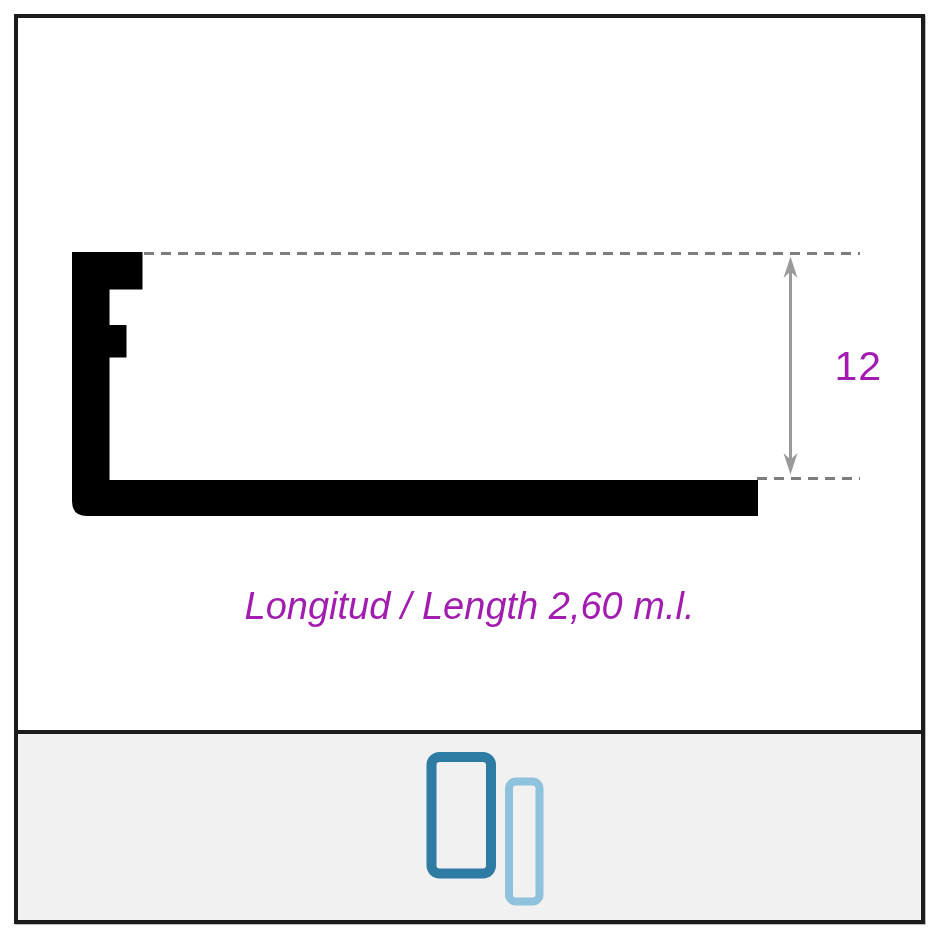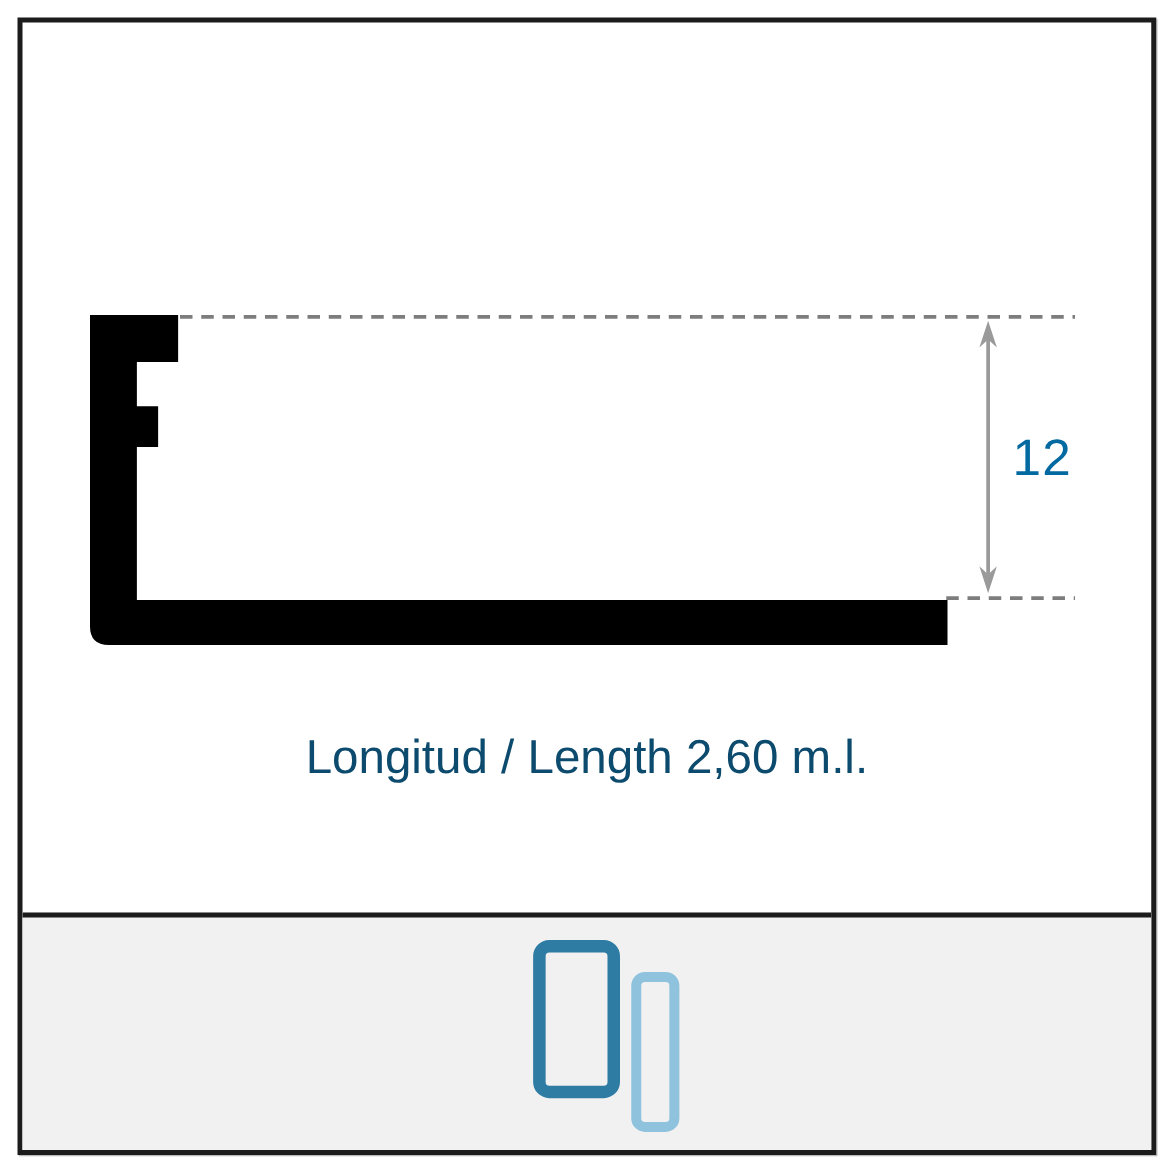--- a/index.html
+++ b/index.html
@@ -41,35 +41,36 @@
     left: 0;
     top: 0;
     width: 940px;
     height: 940px;
   }
   .dimension-value-label {
     position: absolute;
     left: 810px;
     top: 344px;
     width: 72px;
-    text-align: left;
+    text-align: right;
     font-size: 41px;
     line-height: 44px;
-    color: #0369a1;
+    color: #a21caf;
     letter-spacing: 1px;
   }
   .length-label {
     position: absolute;
     left: 18px;
     top: 585px;
     width: 903px;
     text-align: center;
     font-size: 38px;
     line-height: 42px;
-    color: #0c4a6e;
+    color: #a21caf;
+    font-style: italic;
   }
 </style>
 </head>
 <body>
 
 <div class="stage">
 
   <div class="frame"></div>
 
   <div class="footer-panel"></div>

